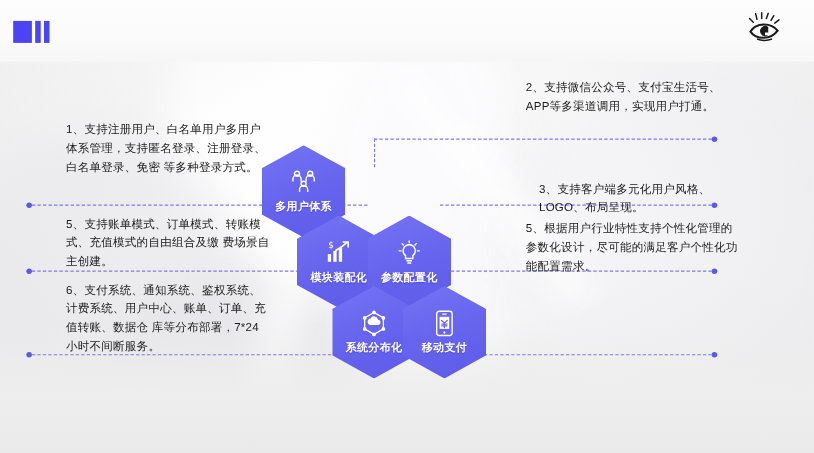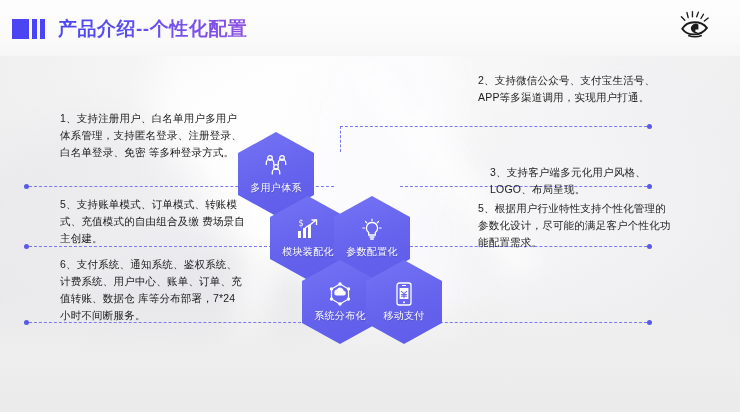--- a/index.html
+++ b/index.html
@@ -89,21 +89,21 @@
   
   .hex {
     position:absolute; width:76px; height:84px;
     background: linear-gradient(160deg,#7573f4 0%, #6765ee 48%, #5d5be9 100%);
     clip-path: polygon(50% 0%, 100% 25%, 100% 75%, 50% 100%, 0% 75%, 0% 25%);
     display:flex; flex-direction:column; align-items:center; justify-content:center;
     gap:2px;
   }
   .hex .ic { width:26px; height:26px; display:block; }
   .hex .lbl {
-    font-size:10px; font-weight:normal; color:#ffffff;
+    font-size:10px; font-weight:bold; color:#ffffff;
     letter-spacing:.3px; white-space:nowrap; text-shadow:0 1px 1px rgba(40,40,120,.35);
   }
 
   svg { display:block; }
 </style>
 </head>
 <body>
 
 <div id="slide">
 
@@ -120,21 +120,20 @@
     <div class="bg-vignette"></div>
     <div class="bg-bottom"></div>
   </div>
 
   <div class="header">
     <div class="title-bars">
       <span class="bar b-a"></span>
         <span class="bar b-b"></span>
         <span class="bar b-c"></span>
     </div>
-    <div class="slide-title">产品介绍--个性化配置</div>
     <div class="logo-eye">
       <svg viewBox="0 0 40 40" width="34" height="34">
         <g stroke="#1a1a1a" stroke-width="1.6" stroke-linecap="round" fill="none">
           <line x1="12" y1="9" x2="10.5" y2="3"></line>
           <line x1="17" y1="8" x2="17" y2="2"></line>
           <line x1="22" y1="8" x2="24" y2="2.5"></line>
           <line x1="27" y1="10" x2="30" y2="5"></line>
           <line x1="31" y1="13" x2="35.5" y2="9.5"></line>
           <line x1="8" y1="12" x2="4" y2="8"></line>
         </g>

